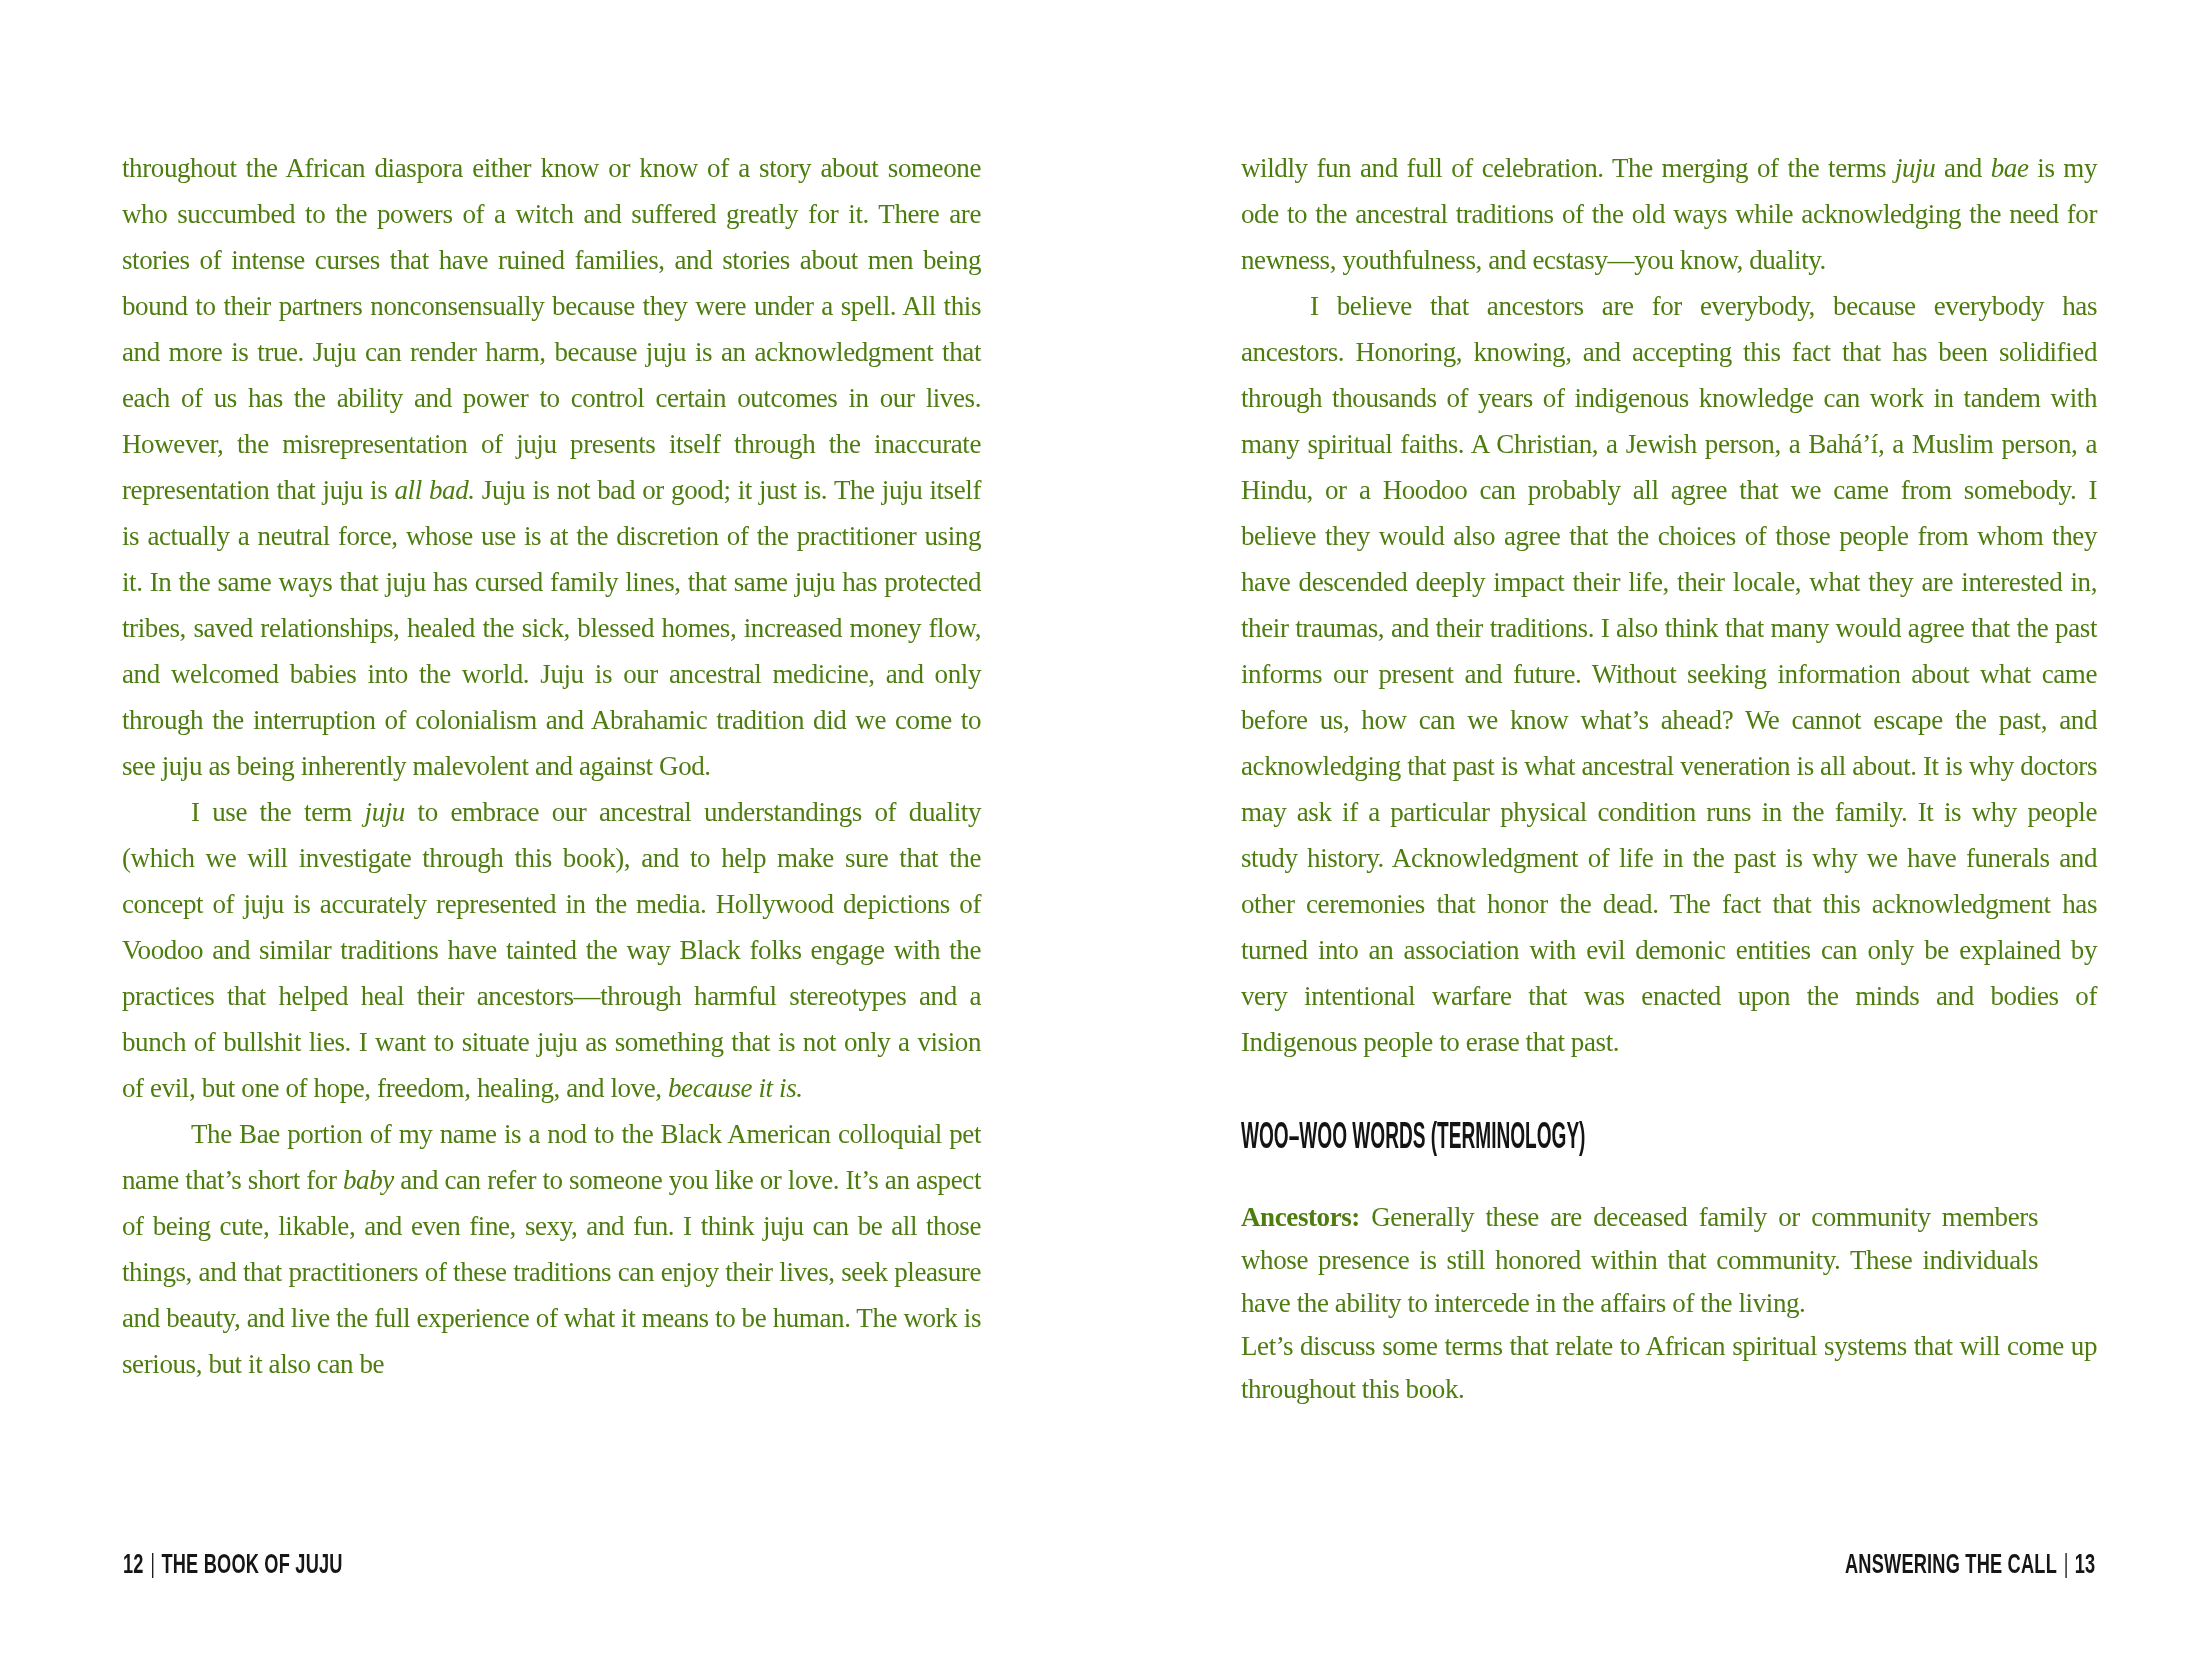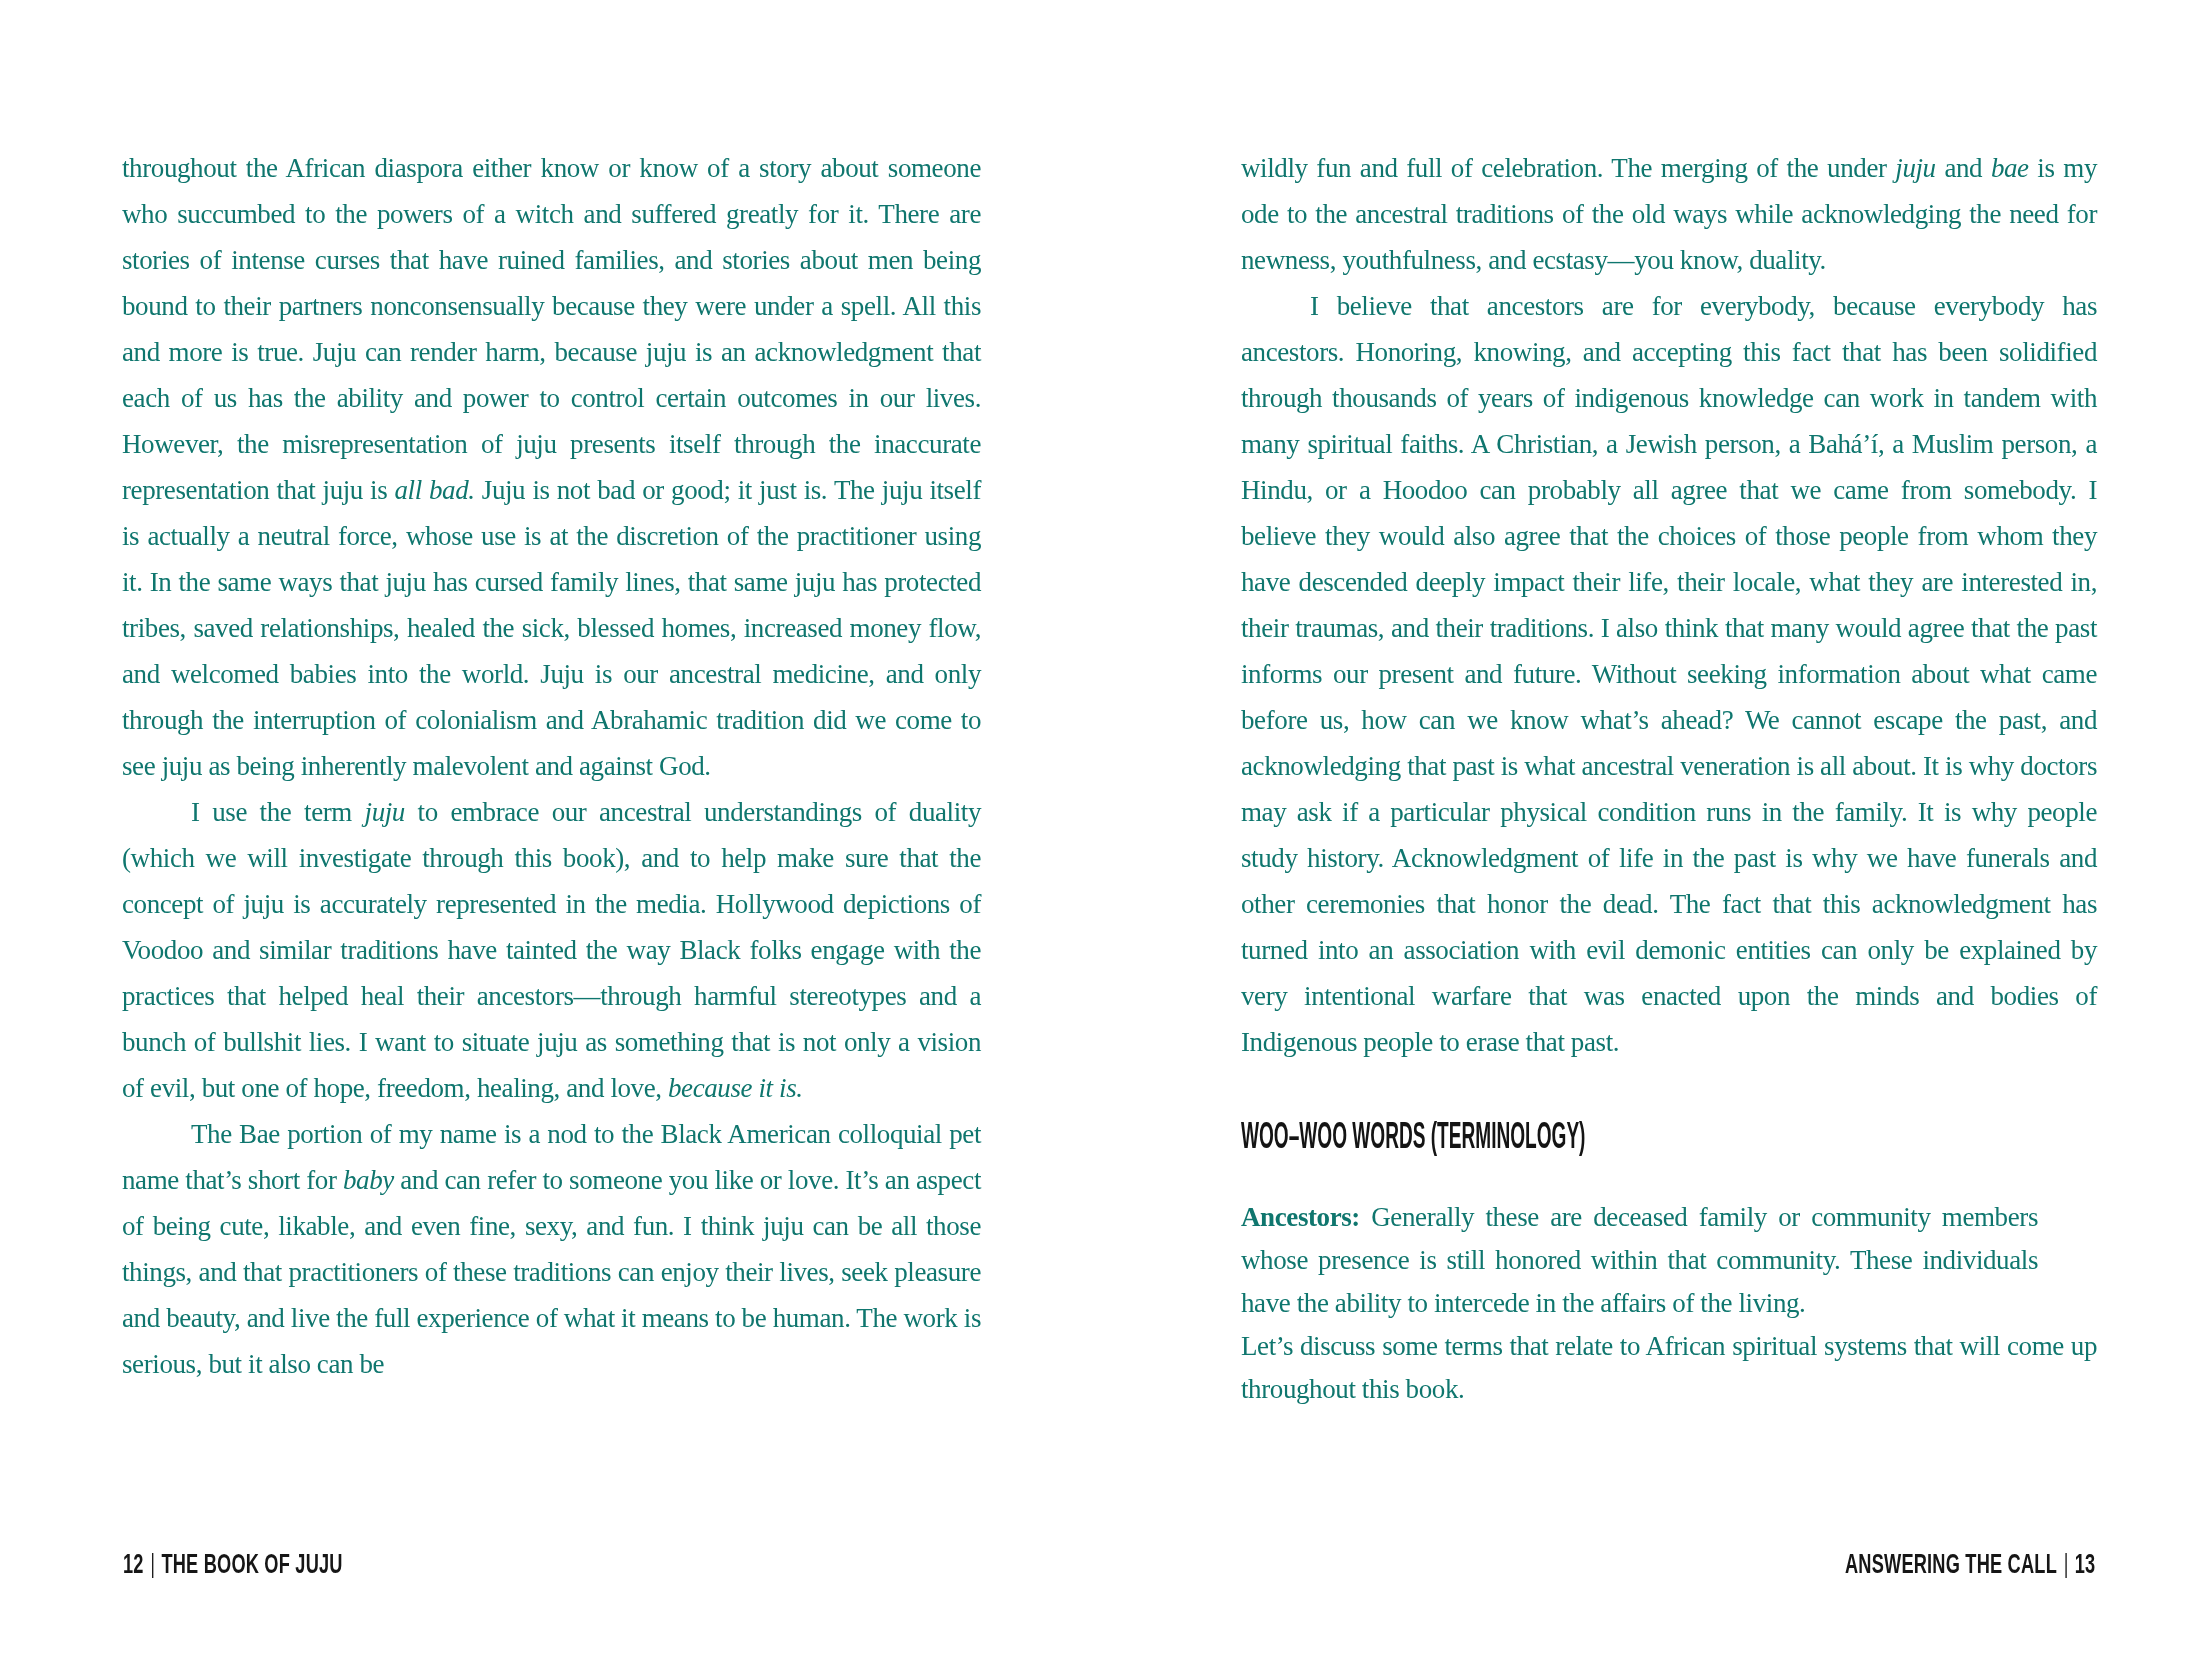--- a/index.html
+++ b/index.html
@@ -20,21 +20,21 @@
   }
   #left-col  { left: 122px;  top: 145px; width: 859px; }
   #right-col { left: 1241px; top: 145px; width: 856px; }
   #right-lower { left: 1241px; top: 1116px; width: 856px; }
 
   p.body {
     margin: 0;
     font-size: 27px;
     line-height: 46px;
     letter-spacing: -0.4px;
-    color: #0f766e;
+    color: #4d7c0f;
     text-align: justify;
     -webkit-hyphens: auto;
     hyphens: auto;
   }
   p.body.indent { text-indent: 69px; }
   p.body .italic { font-style: italic; }
   p.body .bold   { font-weight: 700; }
 
   .section-heading {
     margin: 0 0 19.3px 0;
@@ -81,21 +81,21 @@
       <p class="body indent"><span>The Bae portion of my name is a nod to the Black American colloquial pet name that’s short for </span><span class="italic">baby</span><span> and can refer to someone you like or love. It’s an aspect of being cute, likable, and even fine, sexy, and fun. I think juju can be all those things, and that practitioners of these traditions can enjoy their lives, seek pleasure and beauty, and live the full experience of what it means to be human. The work is serious, but it also can be</span></p>
     </div>
 
   <footer class="running-footer" id="footer-left">
     <span>12</span><span class="sep"></span><span>THE BOOK OF JUJU</span>
   </footer>
 </section>
 
 <section>
   <div class="text-column" id="right-col">
-      <p class="body"><span>wildly fun and full of celebration. The merging of the under </span><span class="italic">juju</span><span> and </span><span class="italic">bae</span><span> is my ode to the ancestral traditions of the old ways while acknowledging the need for newness, youthfulness, and ecstasy—you know, duality.</span></p>
+      <p class="body"><span>wildly fun and full of celebration. The merging of the terms </span><span class="italic">juju</span><span> and </span><span class="italic">bae</span><span> is my ode to the ancestral traditions of the old ways while acknowledging the need for newness, youthfulness, and ecstasy—you know, duality.</span></p>
       <p class="body indent"><span>I believe that ancestors are for everybody, because everybody has ancestors. Honoring, knowing, and accepting this fact that has been solidified through thousands of years of indigenous knowledge can work in tandem with many spiritual faiths. A Christian, a Jewish person, a Bahá’í, a Muslim person, a Hindu, or a Hoodoo can probably all agree that we came from somebody. I believe they would also agree that the choices of those people from whom they have descended deeply impact their life, their locale, what they are interested in, their traumas, and their traditions. I also think that many would agree that the past informs our present and future. Without seeking information about what came before us, how can we know what’s ahead? We cannot escape the past, and acknowledging that past is what ancestral veneration is all about. It is why doctors may ask if a particular physical condition runs in the family. It is why people study history. Acknowledgment of life in the past is why we have funerals and other ceremonies that honor the dead. The fact that this acknowledgment has turned into an association with evil demonic entities can only be explained by very intentional warfare that was enacted upon the minds and bodies of Indigenous people to erase that past.</span></p>
     </div>
 
   <div class="text-column" id="right-lower">
     <h2 class="section-heading">WOO–WOO WORDS (TERMINOLOGY)</h2>
     <p class="body tight definition"><span class="bold">Ancestors:</span><span> Generally these are deceased family or community members whose presence is still honored within that community. These individuals have the ability to intercede in the affairs of the living.</span></p>
     <p class="body tight"><span>Let’s discuss some terms that relate to African spiritual systems that will come up throughout this book.</span></p>
   </div>
 
   <footer class="running-footer" id="footer-right">

